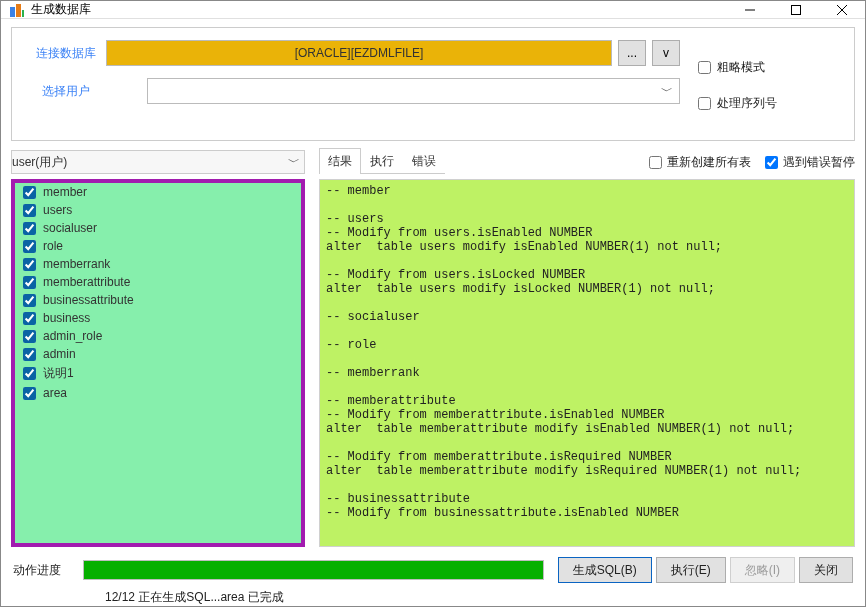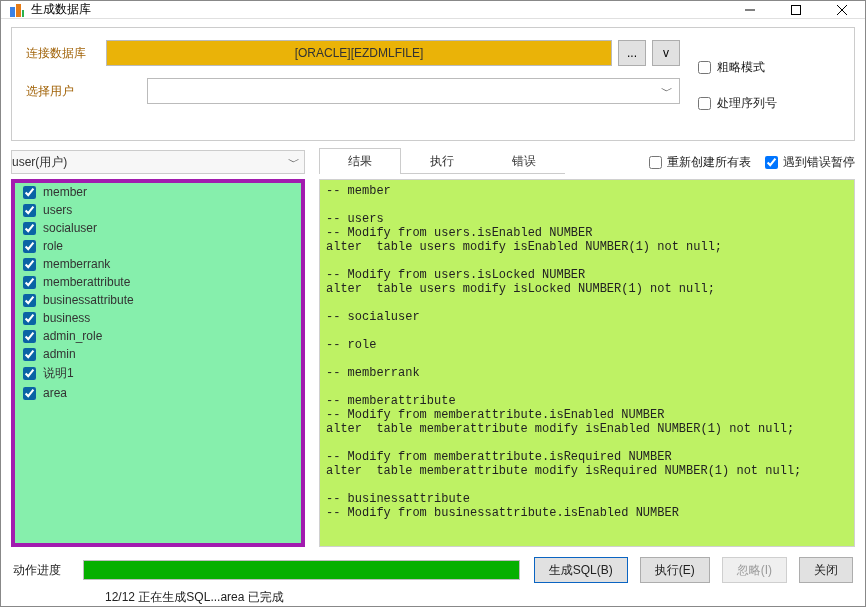--- a/index.html
+++ b/index.html
@@ -11,34 +11,34 @@
 .titlebar .title { flex: 1; color: #000; }
 .titlebar .winbtns { display: flex; }
 .titlebar .winbtn { width: 46px; height: 30px; display: flex; align-items: center; justify-content: center; cursor: pointer; }
 
 
 .config-panel { margin: 8px 10px; border: 1px solid #ccc; padding: 12px 14px 14px 14px; display: flex; }
 .config-left { flex: 1; }
 .config-right { width: 160px; padding-left: 18px; }
 .cfg-row { display: flex; align-items: center; margin-bottom: 12px; }
 .cfg-row:last-child { margin-bottom: 0; gap: 41px; }
-.cfg-label { width: 80px; color: #a16207; text-align: left; }
+.cfg-label { width: 80px; color: #3b82f6; text-align: center; }
 .cfg-input { flex: 1; height: 26px; border: 1px solid #bbb; background: #eab308; padding: 0 21px; color: #333; display: flex; align-items: center; justify-content: center; }
 .smallbtn { width: 28px; height: 26px; border: 1px solid #adadad; background: #e1e1e1; margin-left: 6px; display: flex; align-items: center; justify-content: center; cursor: pointer; }
 .select-combo { flex: 1; height: 26px; border: 1px solid #bbb; background: #fff; display: flex; align-items: center; justify-content: space-between; padding: 0 4px 0 6px; }
 .select-combo .dd { width: 16px; text-align: center; color: #555; }
 .chk-row { display: flex; align-items: center; margin-bottom: 14px; color: #222; margin-top: 19px; }
 .chk-row input { margin-right: 6px; width: 13px; height: 13px; }
 
 
 .midrow { display: flex; padding: 0 10px; height: 26px; align-items: center; }
 .entity-dd { width: 294px; height: 24px; border: 1px solid #ccc; background: #f7f7f7; display: flex; align-items: center; justify-content: space-between; padding: 0 4px 0 0; color: #333; }
 .entity-dd .dd { color: #555; }
 .tabs { display: flex; margin-left: 14px; border-bottom: 1px solid #ccc; height: 24px; align-items: flex-end; }
-.tab { padding: 4px 28px; border: 1px solid transparent; border-bottom: none; color: #333; cursor: pointer; position: relative; top: 1px; }
+.tab { padding: 4px 8px; border: 1px solid transparent; border-bottom: none; color: #333; cursor: pointer; position: relative; top: 1px; }
 .tab.active { border-color: #ccc; background: #fff; }
 .midrow .spacer { flex: 1; }
 .midchk { display: flex; align-items: center; margin-left: 14px; color: #222; }
 .midchk input { margin-right: 5px; width: 13px; height: 13px; }
 
 .content-row { display: flex; padding: 4px 10px 0 10px; height: 372px; gap: 14px; }
 .listbox { width: 294px; border: 4px solid #a21caf; background: #86efac; overflow-y: auto; }
 .listitem { display: flex; align-items: center; padding: 2px 8px; color: #333; }
 .listitem input { margin-right: 7px; width: 13px; height: 13px; accent-color: #0a64a4; }
 .listitem label { cursor: default; }
@@ -47,21 +47,21 @@
 .output::-webkit-scrollbar { width: 17px; height: 17px; }
 .output::-webkit-scrollbar-track { background: #f0f0f0; }
 .output::-webkit-scrollbar-thumb { background: #c0c0c0; }
 
 
 .bottom { padding: 10px 12px 0 12px; }
 .progrow { display: flex; align-items: center; }
 .proglabel { width: 70px; color: #222; }
 .progbar { flex: 1; height: 20px; border: 1px solid #bebebe; background: #e6e6e6; margin-right: 14px; position: relative; }
 .progfill { height: 100%; background: #06b000; }
-.btnrow { display: flex; gap: 12px; }
+.btnrow { display: flex; gap: 4px; }
 .btn { height: 26px; padding: 0 14px; border: 1px solid #adadad; background: #e1e1e1; display: flex; align-items: center; justify-content: center; cursor: pointer; color: #222; }
 .btn.primary { border-color: #0a64c2; }
 .btn.disabled { color: #9a9a9a; background: #efefef; border-color: #cfcfcf; cursor: default; }
 .status { margin: 6px 0 0 92px; color: #222; }
 </style>
 </head>
 <body>
 
 <div class="titlebar">
   <span class="icon">

